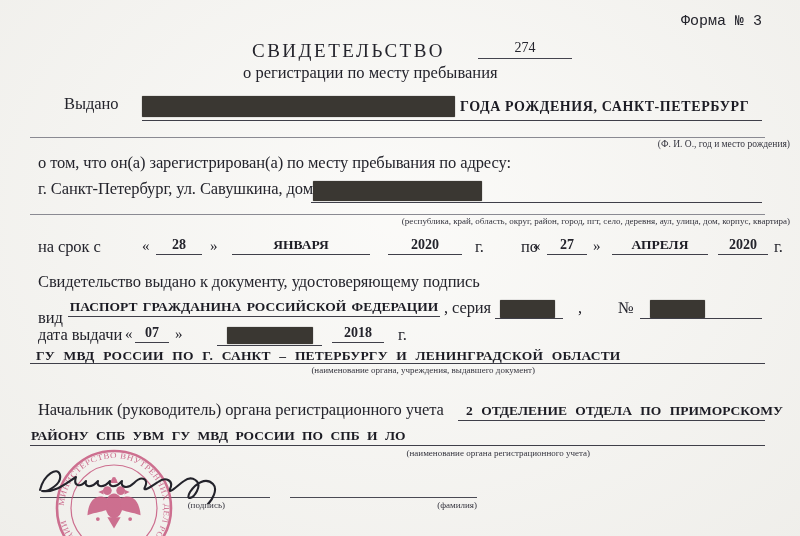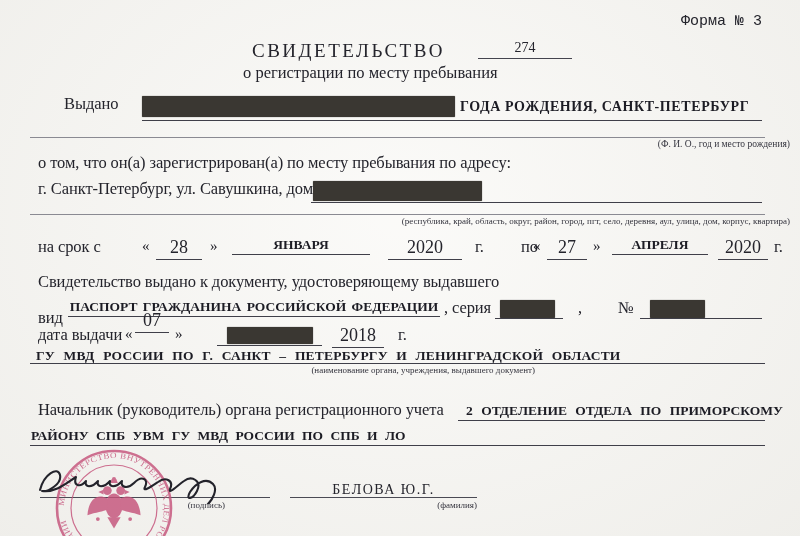--- a/index.html
+++ b/index.html
@@ -15,21 +15,21 @@
   .cap{font-size:9.5px;color:#34343e;white-space:nowrap;}
   .cap-c{text-align:right;}
   .val{font-weight:700;font-size:13.5px;color:#1c1c24;white-space:nowrap;}
   .field{border-bottom:1.5px solid #3f3f49;text-align:center;padding-bottom:1px;}
   .redact{background:#3a3732;box-shadow:0 0 1px #3a3732;border-radius:1px;}
   .rule-thin{border-top:1px solid #8a8a92;height:0;}
   .rule-bold{border-top:1.5px solid #3f3f49;height:0;}
   .title{font-size:19px;letter-spacing:2.5px;white-space:nowrap;}
   .subtitle{font-size:16.5px;white-space:nowrap;}
   .qm{font-size:15px;}
-  .num-val{font-weight:400;font-size:18px;}
+  .num-val{font-weight:700;font-size:14px;}
 </style>
 </head>
 <body>
 
 <div class="page">
 
   <div class="abs" style="top:13px;right:38px;font-size:15px;font-family:Liberation Mono, monospace;">Форма № 3</div>
 
   <div class="abs title" style="left:252px;top:40px;">СВИДЕТЕЛЬСТВО</div>
   <div class="abs" style="left:478px;top:40px;width:94px;border-bottom:1.5px solid #44444e;text-align:center;font-size:14px;padding-bottom:2px;">274</div>
@@ -57,54 +57,54 @@
   <div class="abs field num-val" style="left:388px;top:237px;width:74px;">2020</div>
   <div class="abs t16" style="left:475px;top:237px;">г.</div>
   <div class="abs t16" style="left:508px;top:237px;margin-left:13px;">по</div>
   <div class="abs qm" style="left:533px;top:238px;">«</div>
   <div class="abs field num-val" style="left:547px;top:237px;width:40px;">27</div>
   <div class="abs qm" style="left:593px;top:238px;">»</div>
   <div class="abs field val" style="left:612px;top:237px;width:96px;">АПРЕЛЯ</div>
   <div class="abs field num-val" style="left:718px;top:237px;width:50px;">2020</div>
   <div class="abs t16" style="left:774px;top:237px;">г.</div>
 
-  <div class="abs t16" style="left:38px;top:272px;">Свидетельство выдано к документу, удостоверяющему выдавшего</div>
+  <div class="abs t16" style="left:38px;top:272px;">Свидетельство выдано к документу, удостоверяющему подпись</div>
   <div class="abs t16" style="left:38px;top:308px;">вид</div>
   <div class="abs field val" style="left:68px;top:299px;width:372px;word-spacing:2px;">ПАСПОРТ ГРАЖДАНИНА РОССИЙСКОЙ ФЕДЕРАЦИИ</div>
   <div class="abs t16" style="left:444px;top:298px;">, серия</div>
   <div class="abs redact" style="left:500px;top:300px;width:55px;height:18px;"></div>
   <div class="abs rule-bold" style="left:495px;top:318px;width:68px;"></div>
   <div class="abs t16" style="left:578px;top:298px;">,</div>
   <div class="abs t16" style="left:618px;top:298px;">№</div>
   <div class="abs redact" style="left:650px;top:300px;width:55px;height:18px;"></div>
   <div class="abs rule-bold" style="left:640px;top:318px;width:122px;"></div>
 
   <div class="abs t16" style="left:38px;top:325px;">дата выдачи</div>
   <div class="abs qm" style="left:125px;top:326px;">«</div>
-  <div class="abs field num-val" style="left:135px;top:310px;width:34px;">07</div>
+  <div class="abs field num-val" style="left:135px;top:325px;width:34px;">07</div>
   <div class="abs qm" style="left:175px;top:326px;">»</div>
   <div class="abs redact" style="left:227px;top:327px;width:86px;height:17px;"></div>
   <div class="abs rule-bold" style="left:217px;top:345px;width:105px;"></div>
   <div class="abs field num-val" style="left:332px;top:325px;width:52px;">2018</div>
   <div class="abs t16" style="left:398px;top:325px;">г.</div>
 
   <div class="abs val" style="left:36px;top:348px;word-spacing:5px;letter-spacing:0.2px;">ГУ МВД РОССИИ ПО Г. САНКТ – ПЕТЕРБУРГУ И ЛЕНИНГРАДСКОЙ ОБЛАСТИ</div>
   <div class="abs rule-bold" style="left:30px;top:363px;width:735px;"></div>
   <div class="abs cap cap-c" style="left:135px;top:365px;width:400px;font-size:9px;">(наименование органа, учреждения, выдавшего документ)</div>
 
   <div class="abs t16" style="left:38px;top:400px;">Начальник (руководитель) органа регистрационного учета</div>
   <div class="abs val" style="left:466px;top:403px;word-spacing:5px;">2 ОТДЕЛЕНИЕ ОТДЕЛА ПО ПРИМОРСКОМУ</div>
   <div class="abs rule-bold" style="left:458px;top:420px;width:307px;"></div>
   <div class="abs val" style="left:31px;top:428px;word-spacing:4px;">РАЙОНУ СПБ УВМ ГУ МВД РОССИИ ПО СПБ И ЛО</div>
   <div class="abs rule-bold" style="left:30px;top:445px;width:735px;"></div>
+  <div class="abs cap cap-c" style="left:190px;top:448px;width:400px;font-size:9px;">(наименование органа регистрационного учета)</div>
 
   <div class="abs rule-bold" style="left:40px;top:497px;width:230px;border-top-color:#4a4a54;"></div>
   <div class="abs cap cap-c" style="left:105px;top:500px;width:120px;font-size:9px;">(подпись)</div>
 
-  <div class="abs" style="left:290px;top:482px;width:187px;text-align:center;font-size:14px;letter-spacing:1.5px;white-space:nowrap;">БЕЛОВА Ю.Г.</div>
   <div class="abs rule-bold" style="left:290px;top:497px;width:187px;border-top-color:#4a4a54;"></div>
   <div class="abs cap cap-c" style="left:290px;top:500px;width:187px;font-size:9px;">(фамилия)</div>
 
   <svg class="abs" style="left:52px;top:446px;opacity:0.82;" width="124" height="124" viewBox="0 0 124 124">
     <defs>
       <path id="ringPath" d="M 12 62 a 50 50 0 1 1 100 0 a 50 50 0 1 1 -100 0"></path>
       <path id="numPath" d="M 24 84 A 44 44 0 0 0 100 84"></path>
     </defs>
     <circle cx="62" cy="62" r="57" fill="none" stroke="#c5537b" stroke-width="2.6"></circle>
     <circle cx="62" cy="62" r="43" fill="none" stroke="#c5537b" stroke-width="1.2"></circle>

